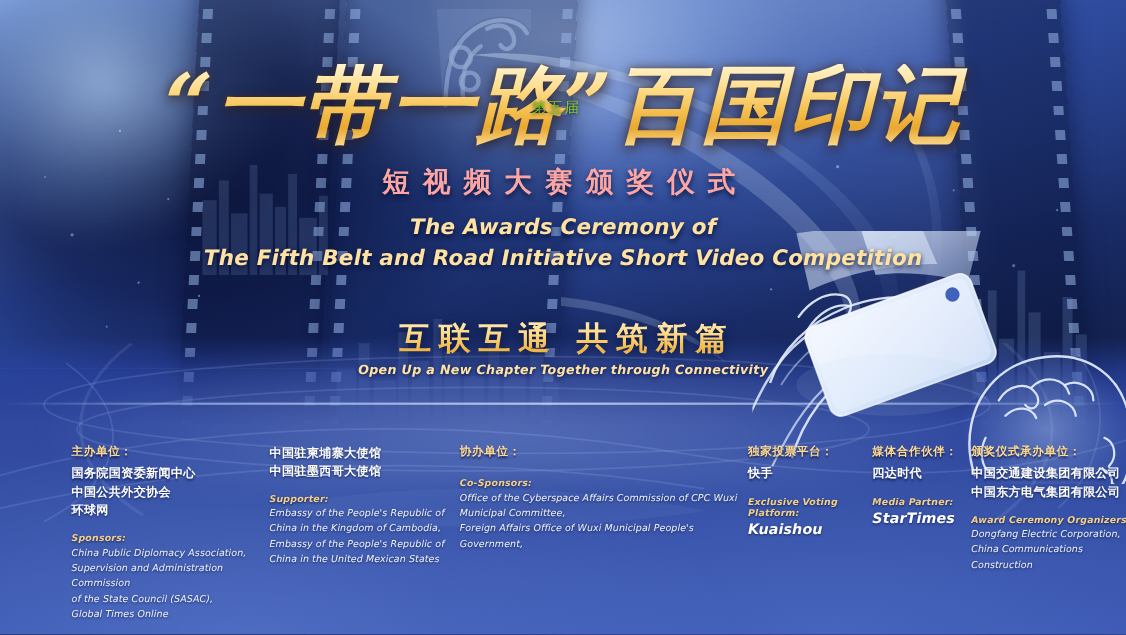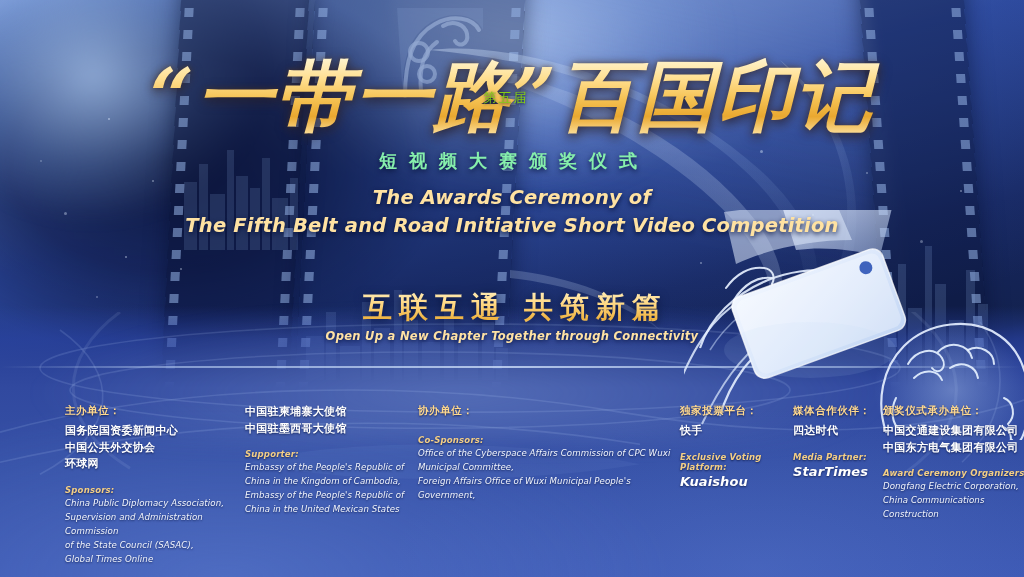--- a/index.html
+++ b/index.html
@@ -118,22 +118,22 @@
     background:linear-gradient(180deg,#fff4cf 0%,#ffdf91 26%,#f5c253 52%,#e9a830 74%,#ffe6a8 100%);
     -webkit-background-clip:text;background-clip:text;
     color:transparent;-webkit-text-fill-color:transparent;
     filter:drop-shadow(0 3px 6px rgba(8,18,60,.75)) drop-shadow(0 0 2px rgba(120,70,10,.55));
     margin:0;padding:0 0 2px 0;
     white-space:nowrap;
   }
   .sub-cn{
     margin-top:12px;
     font-family:"DejaVu Serif","Liberation Serif",serif;
-    font-size:18px;font-weight:700;letter-spacing:12px;
-    color:#86efac;
+    font-size:25px;font-weight:700;letter-spacing:12px;
+    color:#fca5a5;
     text-shadow:0 2px 5px rgba(6,16,55,.85);
     padding-left:4px;
   }
   .sub-en{
     margin-top:11px;
     font-family:"DejaVu Sans",sans-serif;
     font-weight:700;font-style:italic;
     font-size:19.5px;line-height:1.42;
     color:#ffe2a2;
     text-shadow:0 2px 5px rgba(6,16,55,.9);

